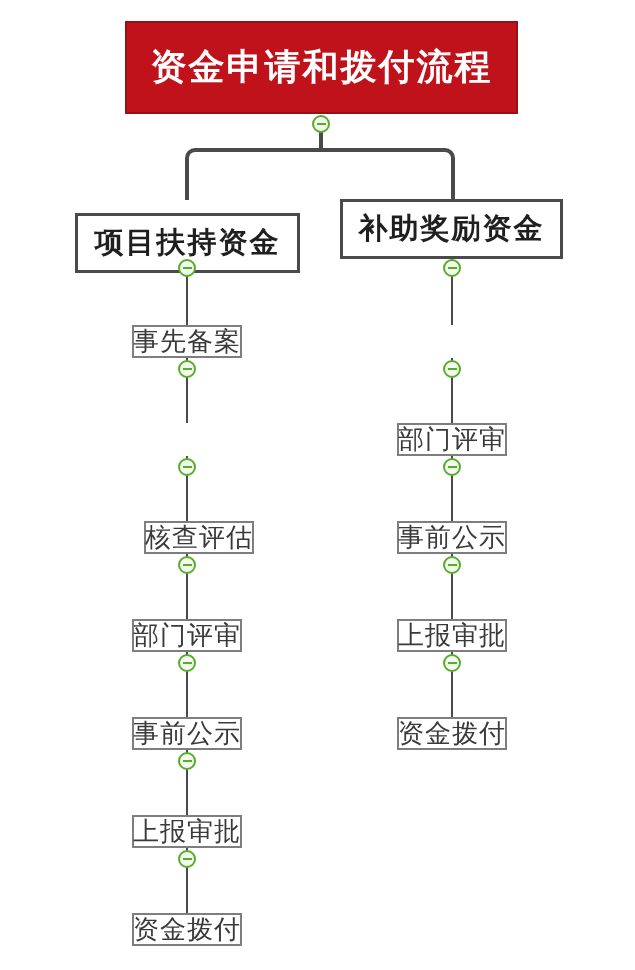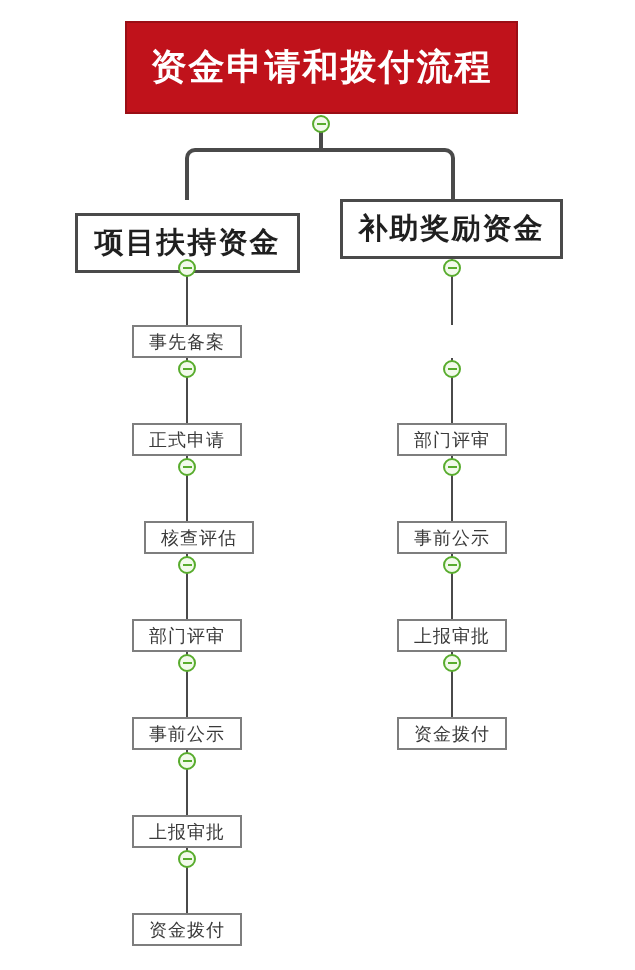--- a/index.html
+++ b/index.html
@@ -45,21 +45,21 @@
   .branch-left  { left: 75px;  top: 199px; width: 225px; margin-top: 14px; }
   .branch-right { left: 340px; top: 199px; width: 223px; }
 
   
   .step-node {
     position: absolute;
     width: 110px; height: 33px;
     background: #fff;
     border: 2px solid var(--node-border, #7e7e7e);
     color: var(--node-text, #3a3a3a);
-    font-size: 18px;
+    font-size: 26px;
     letter-spacing: 1px;
     display: flex; align-items: center; justify-content: center;
     z-index: 2;
     white-space: nowrap;
   }
 
   
   .line {
     position: absolute;
     background: var(--line-dark, #4a4a4a);
@@ -118,21 +118,20 @@
   <div class="line thin" style="left:451px; top:456px; height:65px;"></div>
   <div class="line thin" style="left:451px; top:554px; height:65px;"></div>
   <div class="line thin" style="left:451px; top:652px; height:65px;"></div>
 
   <div class="root-topic">资金申请和拨付流程</div>
 
   <div class="branch-topic branch-left">项目扶持资金</div>
   <div class="branch-topic branch-right">补助奖励资金</div>
 
   <div class="step-node" style="left:132px; top:325px;">事先备案</div>
-  <div class="step-node" style="left:132px; top:423px;">正式申请</div>
   <div class="step-node" style="left:132px; top:521px;margin-left:12px;">核查评估</div>
   <div class="step-node" style="left:132px; top:619px;">部门评审</div>
   <div class="step-node" style="left:132px; top:717px;">事前公示</div>
   <div class="step-node" style="left:132px; top:815px;">上报审批</div>
   <div class="step-node" style="left:132px; top:913px;">资金拨付</div>
 
   <div class="step-node" style="left:397px; top:423px;">部门评审</div>
   <div class="step-node" style="left:397px; top:521px;">事前公示</div>
   <div class="step-node" style="left:397px; top:619px;">上报审批</div>
   <div class="step-node" style="left:397px; top:717px;">资金拨付</div>

